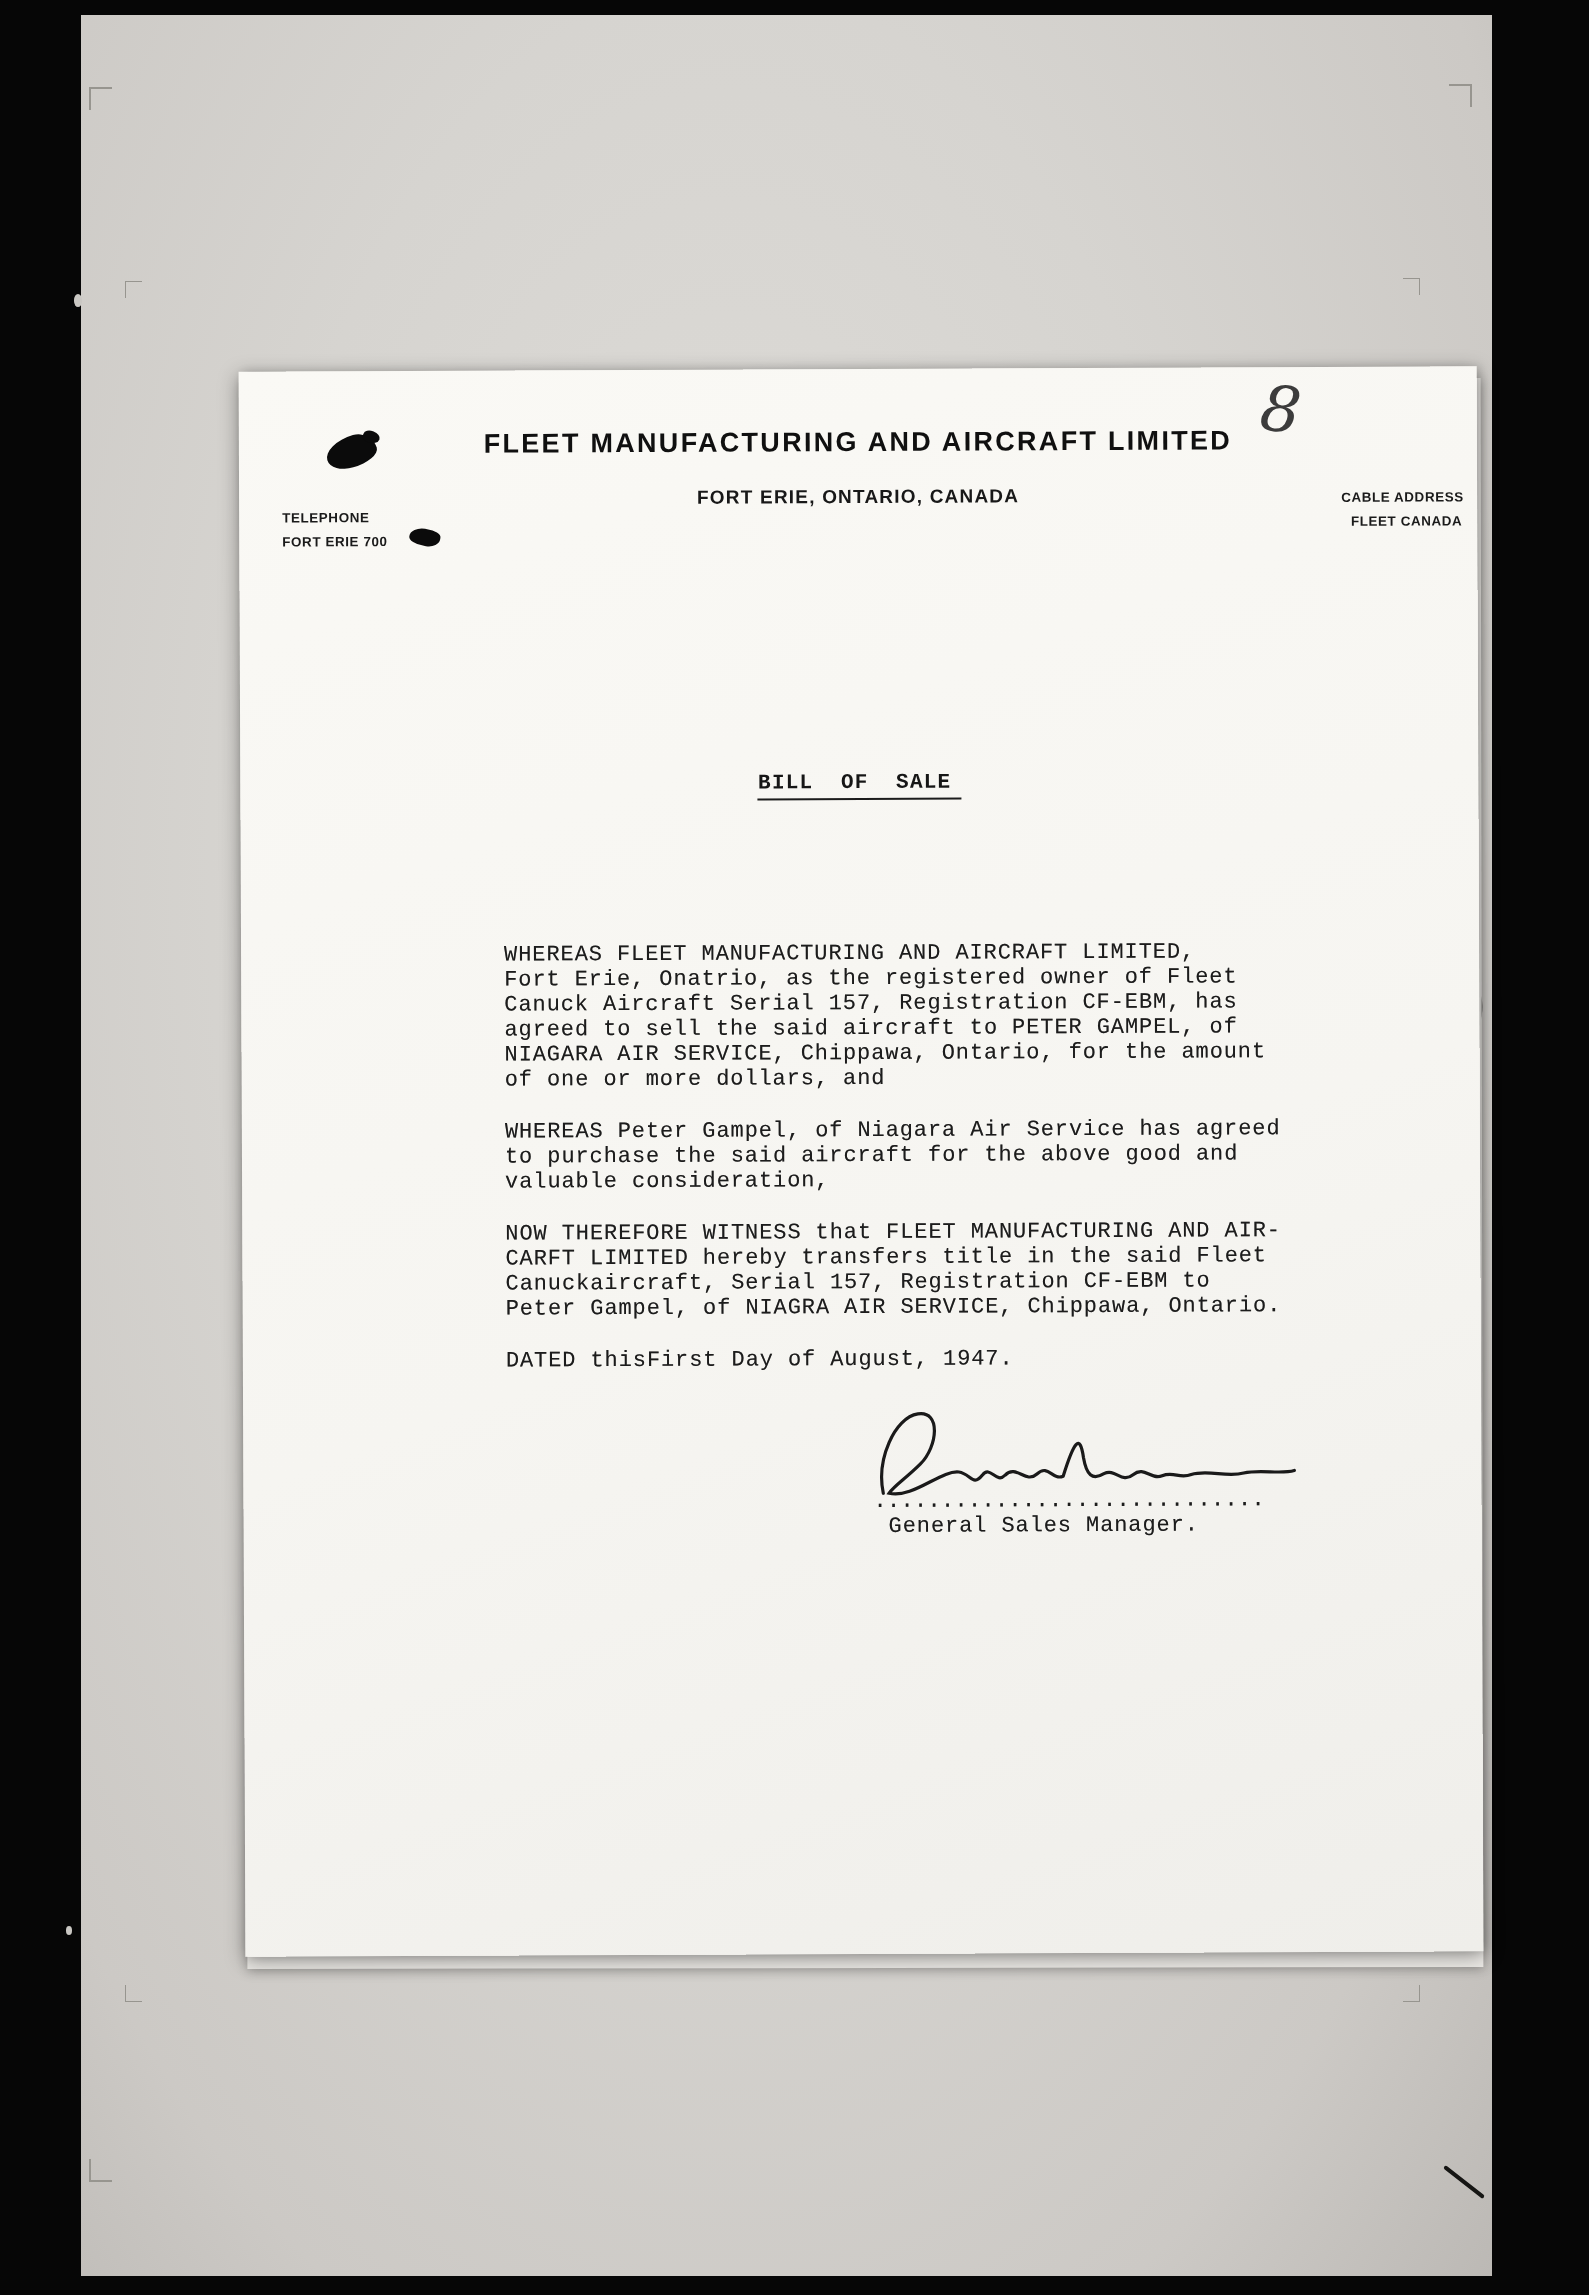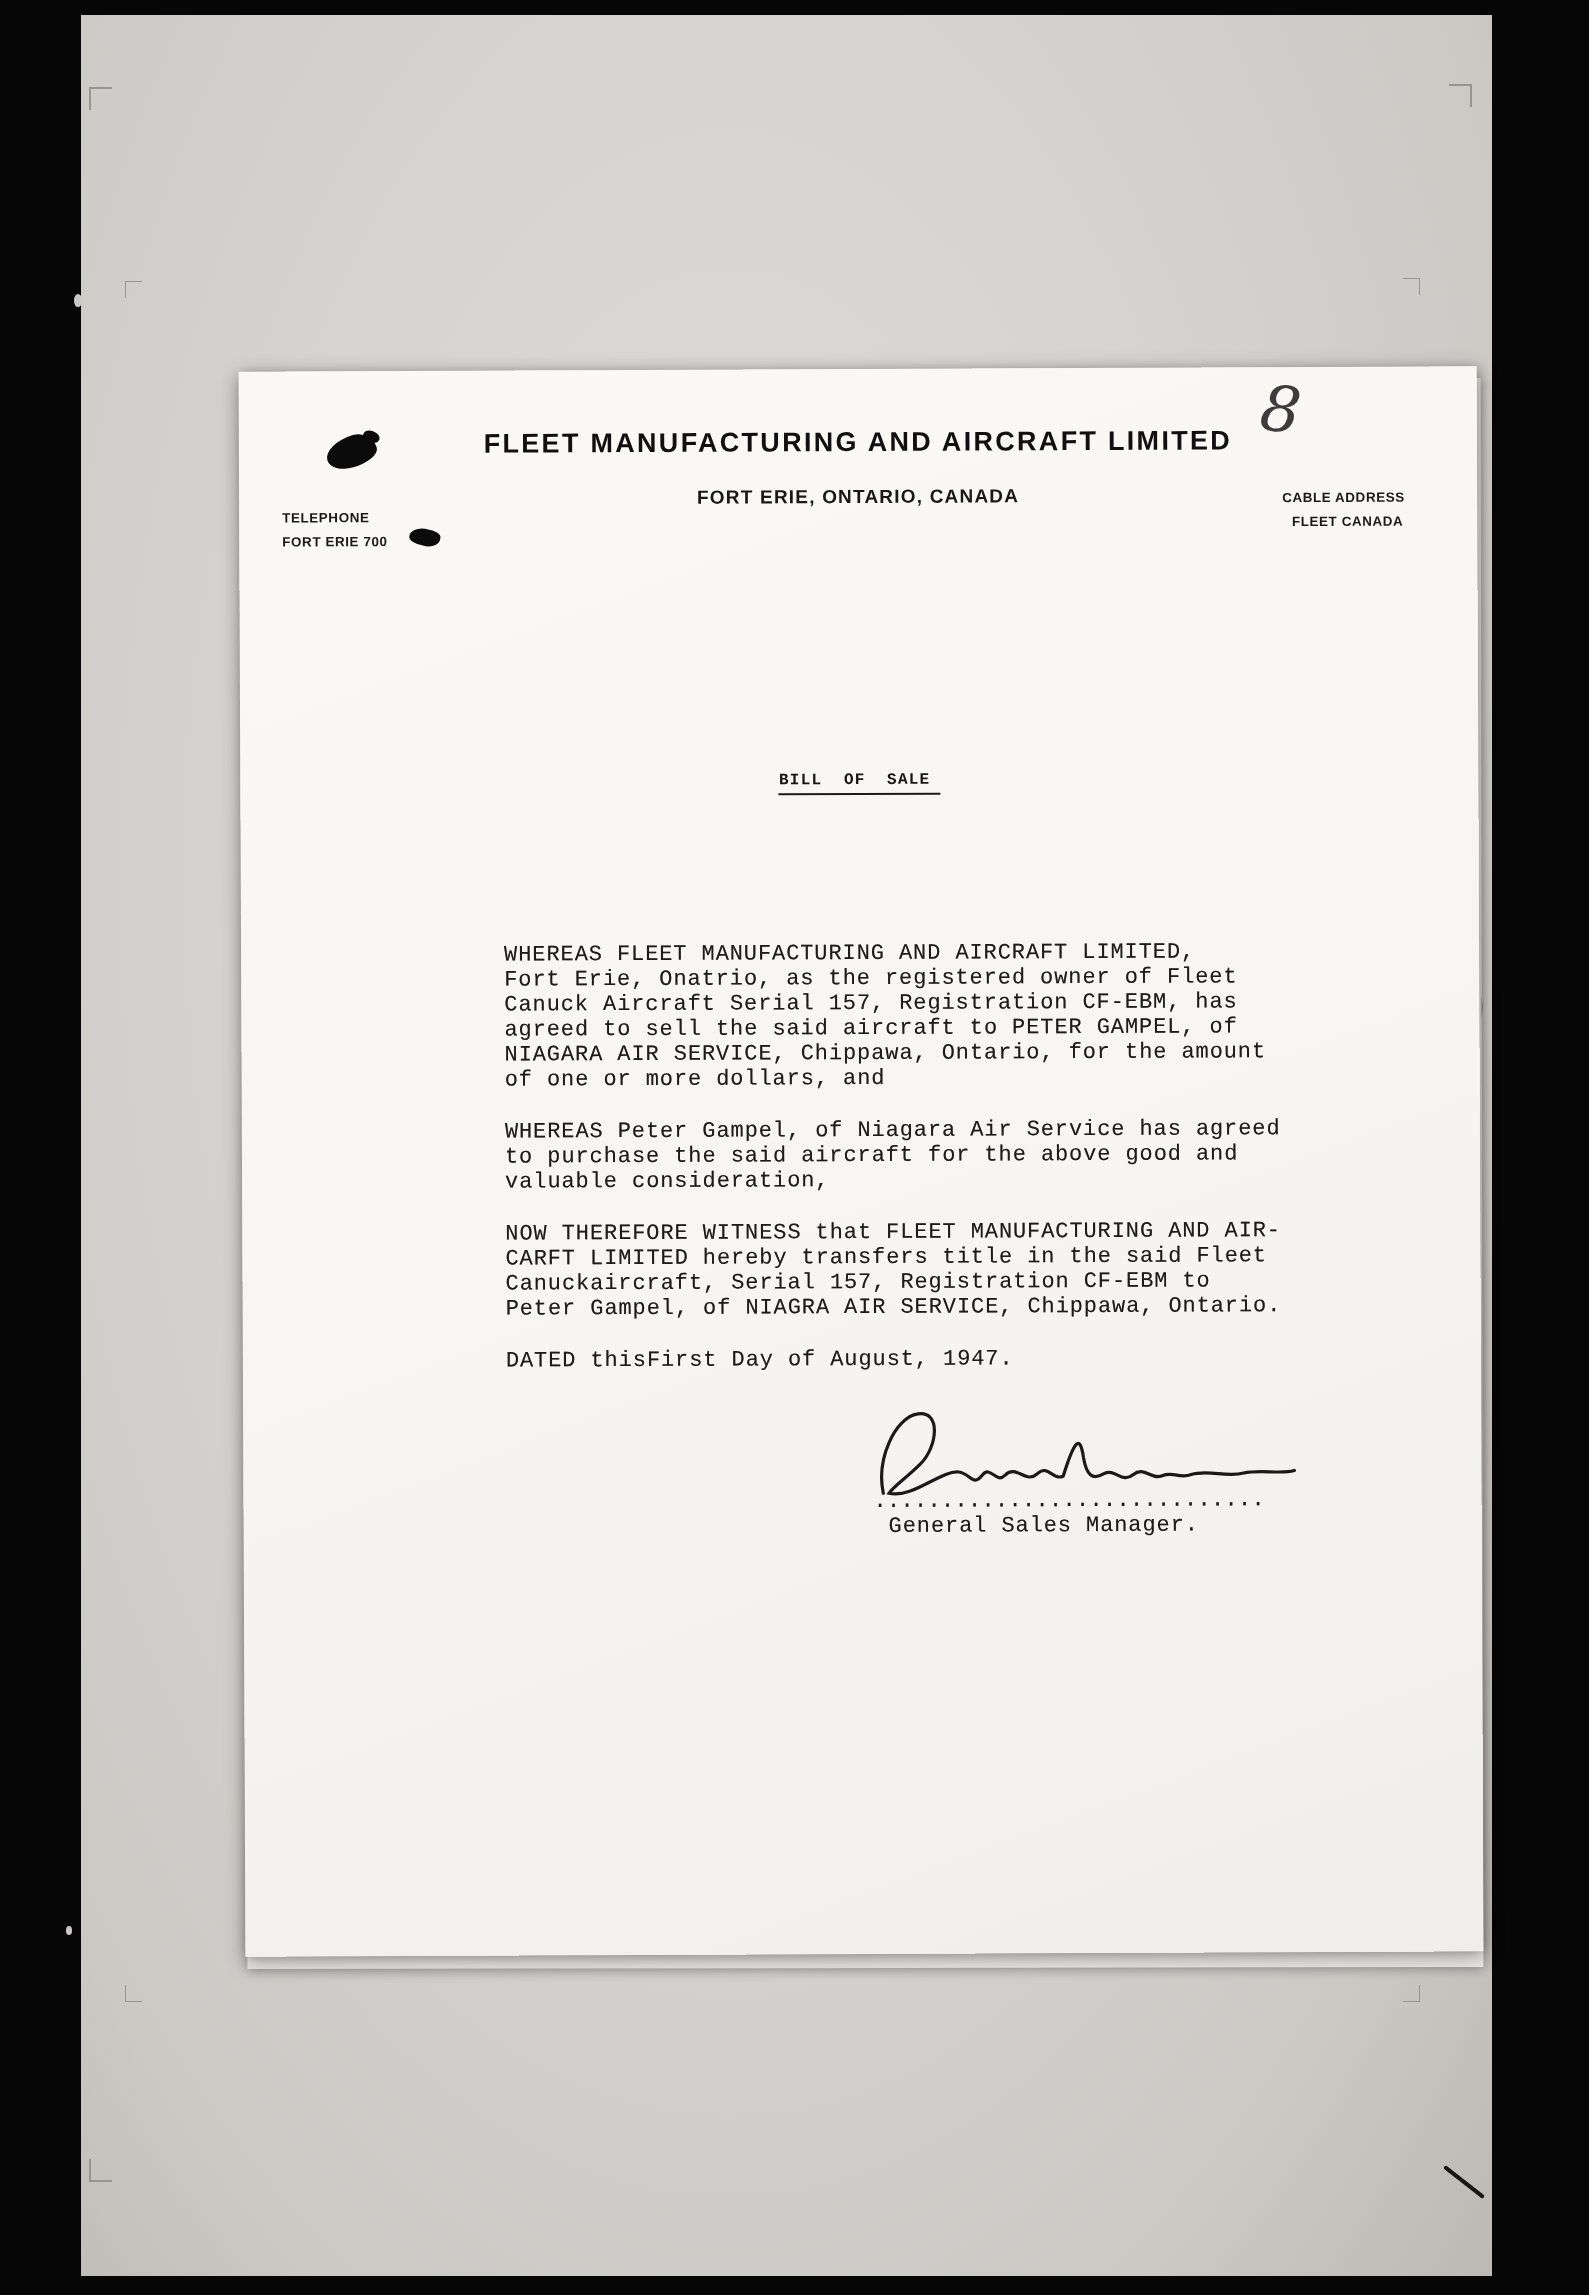--- a/index.html
+++ b/index.html
@@ -44,35 +44,35 @@
     position:absolute; top:58px; left:0; width:100%; text-align:center;
     font-size:27px; font-weight:bold; letter-spacing:2.3px; color:#101010;
   }
   .company-location {
     position:absolute; top:117px; left:0; width:100%; text-align:center;
     font-size:19px; font-weight:bold; letter-spacing:1.2px; color:#181818;
   }
   .contact-block { position:absolute; font-size:13.4px; font-weight:bold; letter-spacing:0.6px; color:#1a1a1a; }
   .contact-block .line2 { margin-top:9.3px; }
   .telephone-block { left:43px; top:139px; }
-  .cable-block { left:1043px; top:123px; }
+  .cable-block { left:1102px; top:123px; }
   .cable-block .line2 { padding-left:8.1px;text-align:center; }
 
   .page-number {
     position:absolute; left:1022px; top:5.8px;
     font-family:"DejaVu Serif", serif; font-style:italic;
     font-size:63px; color:#3c3c3c; transform:rotate(7deg);
   }
 
   
   .doc-title-row { position:absolute; top:402px; left:0; width:100%; text-align:center; }
   .doc-title {
     display:inline-block;
     font-family:"Liberation Mono","DejaVu Sans Mono",monospace;
-    font-size:16px; font-weight:bold; letter-spacing:1.2px; color:#161616;
+    font-size:21px; font-weight:bold; letter-spacing:1.2px; color:#161616;
     border-bottom:2.3px solid #1c1c1c; padding:0 10.5px 3.5px 1.2px;
     white-space:pre-wrap;
   }
   .body-text {
     position:absolute; left:263px; top:572px; width:906px;
     font-family:"Liberation Mono","DejaVu Sans Mono",monospace;
     font-size:22px; line-height:25px; letter-spacing:0.9px; color:#1c1c1c;
     text-shadow:0 0 0.6px rgba(25,25,25,0.45);
   }
   .para { white-space:pre-wrap; margin:0 0 27px 0; }

